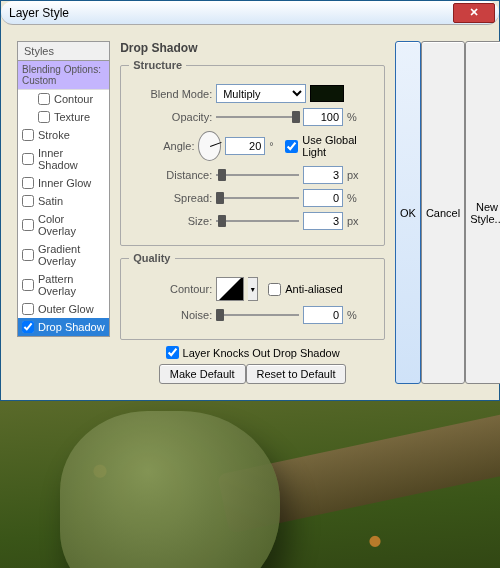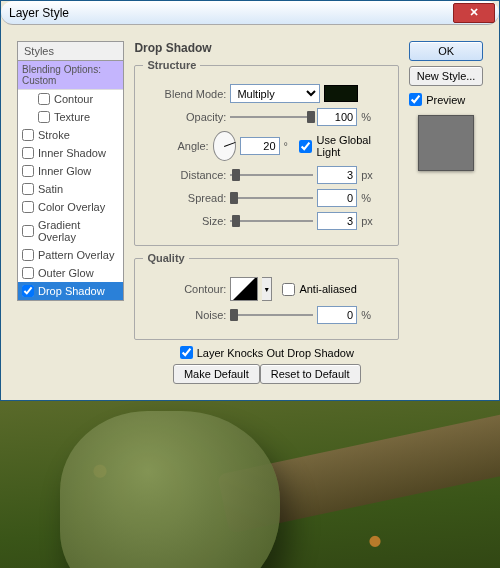--- a/index.html
+++ b/index.html
@@ -29,21 +29,21 @@
 .slider .track{position:absolute;top:6px;left:0;right:0;height:2px;background:#999;}
 .slider .thumb{position:absolute;top:1px;width:8px;height:12px;background:#555;border-radius:1px;}
 input.num{width:40px;height:18px;border:1px solid #7a9ac0;text-align:right;padding:0 3px;background:#fff;}
 .unit{width:16px;color:#555;}
 .angle{width:30px;height:30px;border:1px solid #888;border-radius:50%;position:relative;background:#f8f8f8;}
 .angle .hand{position:absolute;left:50%;top:50%;width:12px;height:1px;background:#000;transform-origin:0 0;transform:rotate(-20deg);}
 .contour-sw{width:28px;height:24px;border:1px solid #888;background:linear-gradient(135deg,#fff 48%,#000 52%);position:relative;}
 .contour-dd{width:10px;height:24px;border:1px solid #888;border-left:none;display:flex;align-items:center;justify-content:center;font-size:8px;background:#eee;}
 .btnrow{display:flex;gap:0;justify-content:center;margin-top:4px;}
 button.ps{background:#f0f0f0;border:1px solid #888;border-radius:3px;padding:3px 10px;font-size:11px;box-shadow:inset 0 1px #fff;}
-.right{width:88px;display:flex;flex-direction:column;gap:5px;align-items:stretch;}
+.right{width:88px;display:flex;flex-direction:row;align-items:stretch;}
 .right button.ps{padding:3px 4px;}
 .right .ok{border:1px solid #2a6ab0;background:linear-gradient(#eaf2fc,#cfe2f8);}
 .prev-row{display:flex;align-items:center;gap:4px;margin-top:2px;}
 .preview-box{width:56px;height:56px;background:#777;border:1px solid #555;margin:4px auto;box-shadow:0 1px 3px rgba(0,0,0,.4);}
 .image-area{width:500px;height:234px;background:linear-gradient(170deg,#6a7a3a 0%,#3a5518 40%,#2a4010 100%);position:relative;overflow:hidden;}
 .grass{position:absolute;inset:0;background:
  radial-gradient(circle at 20% 30%,#c89a3a 0 6px,transparent 7px),
  radial-gradient(circle at 75% 60%,#b87a2a 0 5px,transparent 6px),
  radial-gradient(circle at 50% 80%,#d8a84a 0 5px,transparent 6px),
  linear-gradient(175deg,#5a6a2a,#3a5518 50%,#2a3a10);}
@@ -196,20 +196,21 @@
         <span>Layer Knocks Out Drop Shadow</span>
       </div>
       <div class="btnrow">
         <button class="ps">Make Default</button>
         <button class="ps">Reset to Default</button>
       </div>
     </div>
 
     <div class="right">
       <button class="ps ok">OK</button>
+      <button class="ps">Cancel</button>
       <button class="ps">New Style...</button>
       <div class="prev-row">
         <input type="checkbox" checked="" style="">
         <span>Preview</span>
       </div>
       <div class="preview-box"></div>
     </div>
   </div>
 </div>
 

